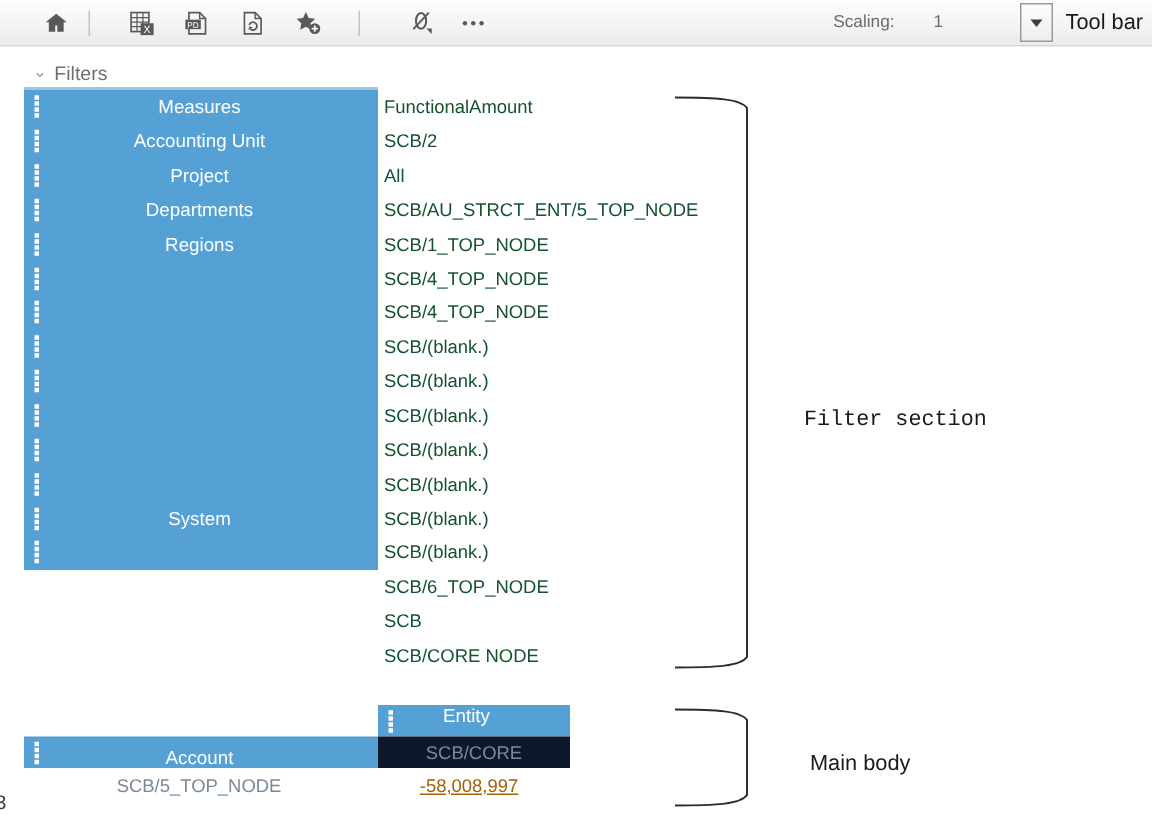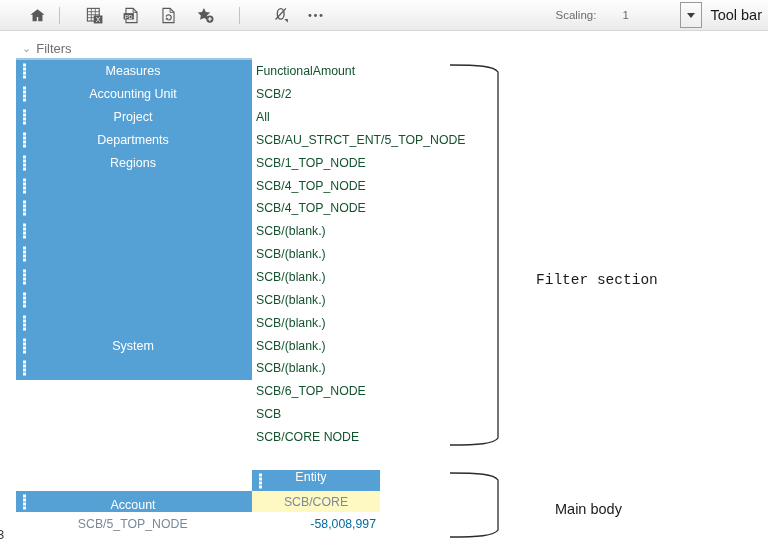--- a/index.html
+++ b/index.html
@@ -159,21 +159,21 @@
     width: 236px; height: 21px;
     background: #55a0d4;
     display: flex;
     align-items: flex-end;
   }
 
   #entity-value {
     position: absolute;
     left: 252px; top: 491px;
     width: 128px; height: 21px;
-    background: #fef9c3;
+    background: #0f172a;
     display: flex;
     align-items: center;
     justify-content: center;
     font-size: 12.3px;
     color: #7a8a99;
   }
 
   #account-data-row {
     position: absolute;
     left: 16px; top: 512px;
@@ -183,46 +183,47 @@
   }
   #account-data-label {
     width: 236px;
     text-align: center;
     font-size: 12.3px;
     color: #7a8a99;
     white-space: nowrap;
   }
   #account-data-value {
     width: 128px;
-    text-align: right;
+    text-align: center;
     padding-right: 4px;
     font-size: 12.3px;
-    color: #0369a1;
+    color: #a16207;
     white-space: nowrap;
+    text-decoration: underline;
   }
   #cut-off-char {
     position: absolute;
     left: -3px; top: 527px;
     font-size: 13px;
     color: #3a3a3a;
   }
 
   
   .brace-svg { position: absolute; }
   #brace-filter { left: 448px; top: 62px; }
   #brace-body { left: 448px; top: 470px; }
 
   .annotation-text {
     position: absolute;
     font-size: 14.5px;
     color: #1a1a1a;
     white-space: nowrap;
   }
   #annotation-filter { left: 536px; top: 272px; font-family: Liberation Mono, monospace; }
-  #annotation-body { left: 555px; top: 501px; }
+  #annotation-body { left: 540px; top: 501px; }
 </style>
 </head>
 <body>
 
 <div id="toolbar">
 
   <div class="tb-sep" style="background:transparent;width:8px;"></div>
 
   <div class="tb-icon" title="Home">
     <svg width="17" height="17" viewBox="0 0 24 24" fill="#595959">

